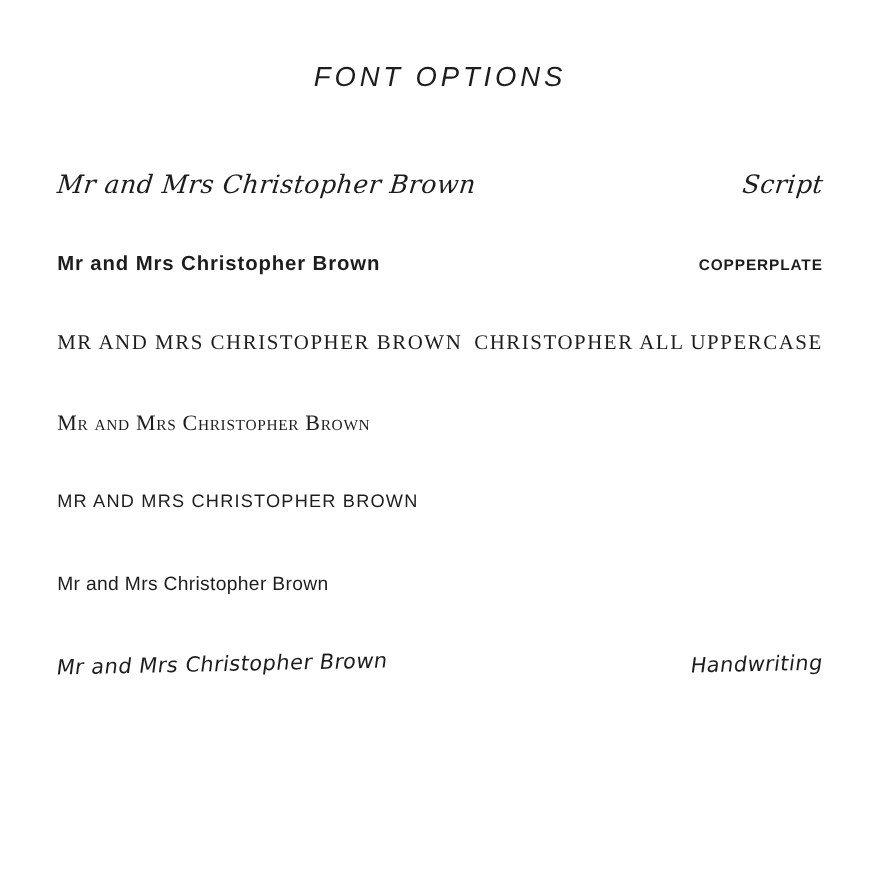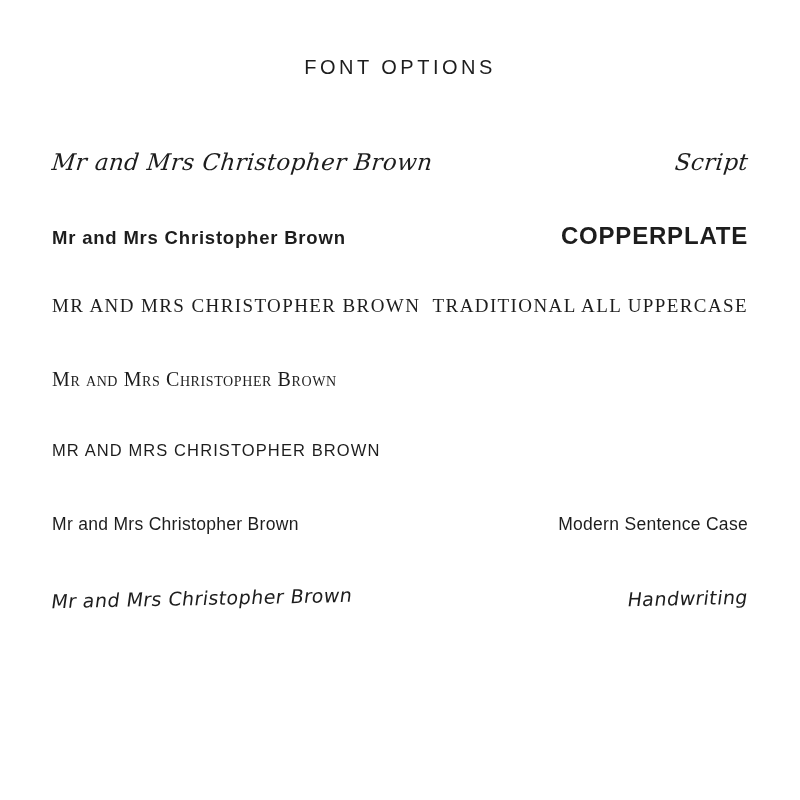--- a/index.html
+++ b/index.html
@@ -18,25 +18,26 @@
   .page {
     position: relative;
     width: 800px;
     height: 800px;
     box-sizing: border-box;
   }
 
   .page-title {
     text-align: center;
     font-family: "Liberation Sans", sans-serif;
-    font-size: 20px;
+    font-size: 25px;
     letter-spacing: 3.5px;
     font-weight: 400;
     color: #1d1d1d;
     margin-top: 56px;
+    font-style: italic;
   }
 
   .rows {
     margin-top: 70px;
     padding: 0 52px 0 52px;
   }
 
   .row {
     display: flex;
     align-items: baseline;
@@ -72,21 +73,21 @@
   
   .style-copperplate .sample {
     font-family: "Liberation Sans", sans-serif;
     font-weight: bold;
     font-size: 18.5px;
     letter-spacing: 0.8px;
   }
   .style-copperplate .label {
     font-family: "Liberation Sans", sans-serif;
     font-weight: bold;
-    font-size: 24px;
+    font-size: 14px;
     letter-spacing: 0.8px;
   }
 
   
   .style-trad-upper .sample,
   .style-trad-upper .label {
     font-family: "Liberation Serif", serif;
     font-size: 19px;
     letter-spacing: 1.4px;
     font-weight: 400;
@@ -147,34 +148,33 @@
       <div class="label">Script</div>
     </div>
 
     <div class="row style-copperplate">
       <div class="sample">Mr and Mrs Christopher Brown</div>
       <div class="label">COPPERPLATE</div>
     </div>
 
     <div class="row style-trad-upper">
       <div class="sample">MR AND MRS CHRISTOPHER BROWN</div>
-      <div class="label">TRADITIONAL ALL UPPERCASE</div>
+      <div class="label">CHRISTOPHER ALL UPPERCASE</div>
     </div>
 
     <div class="row style-trad-sentence">
       <div class="sample">Mr and Mrs Christopher Brown</div>
     </div>
 
     <div class="row style-mod-upper">
       <div class="sample">MR AND MRS CHRISTOPHER BROWN</div>
     </div>
 
     <div class="row style-mod-sentence">
       <div class="sample">Mr and Mrs Christopher Brown</div>
-      <div class="label">Modern Sentence Case</div>
     </div>
 
     <div class="row style-handwriting">
       <div class="sample">Mr and Mrs Christopher Brown</div>
       <div class="label">Handwriting</div>
     </div>
 
   </div>
 </div>
 

